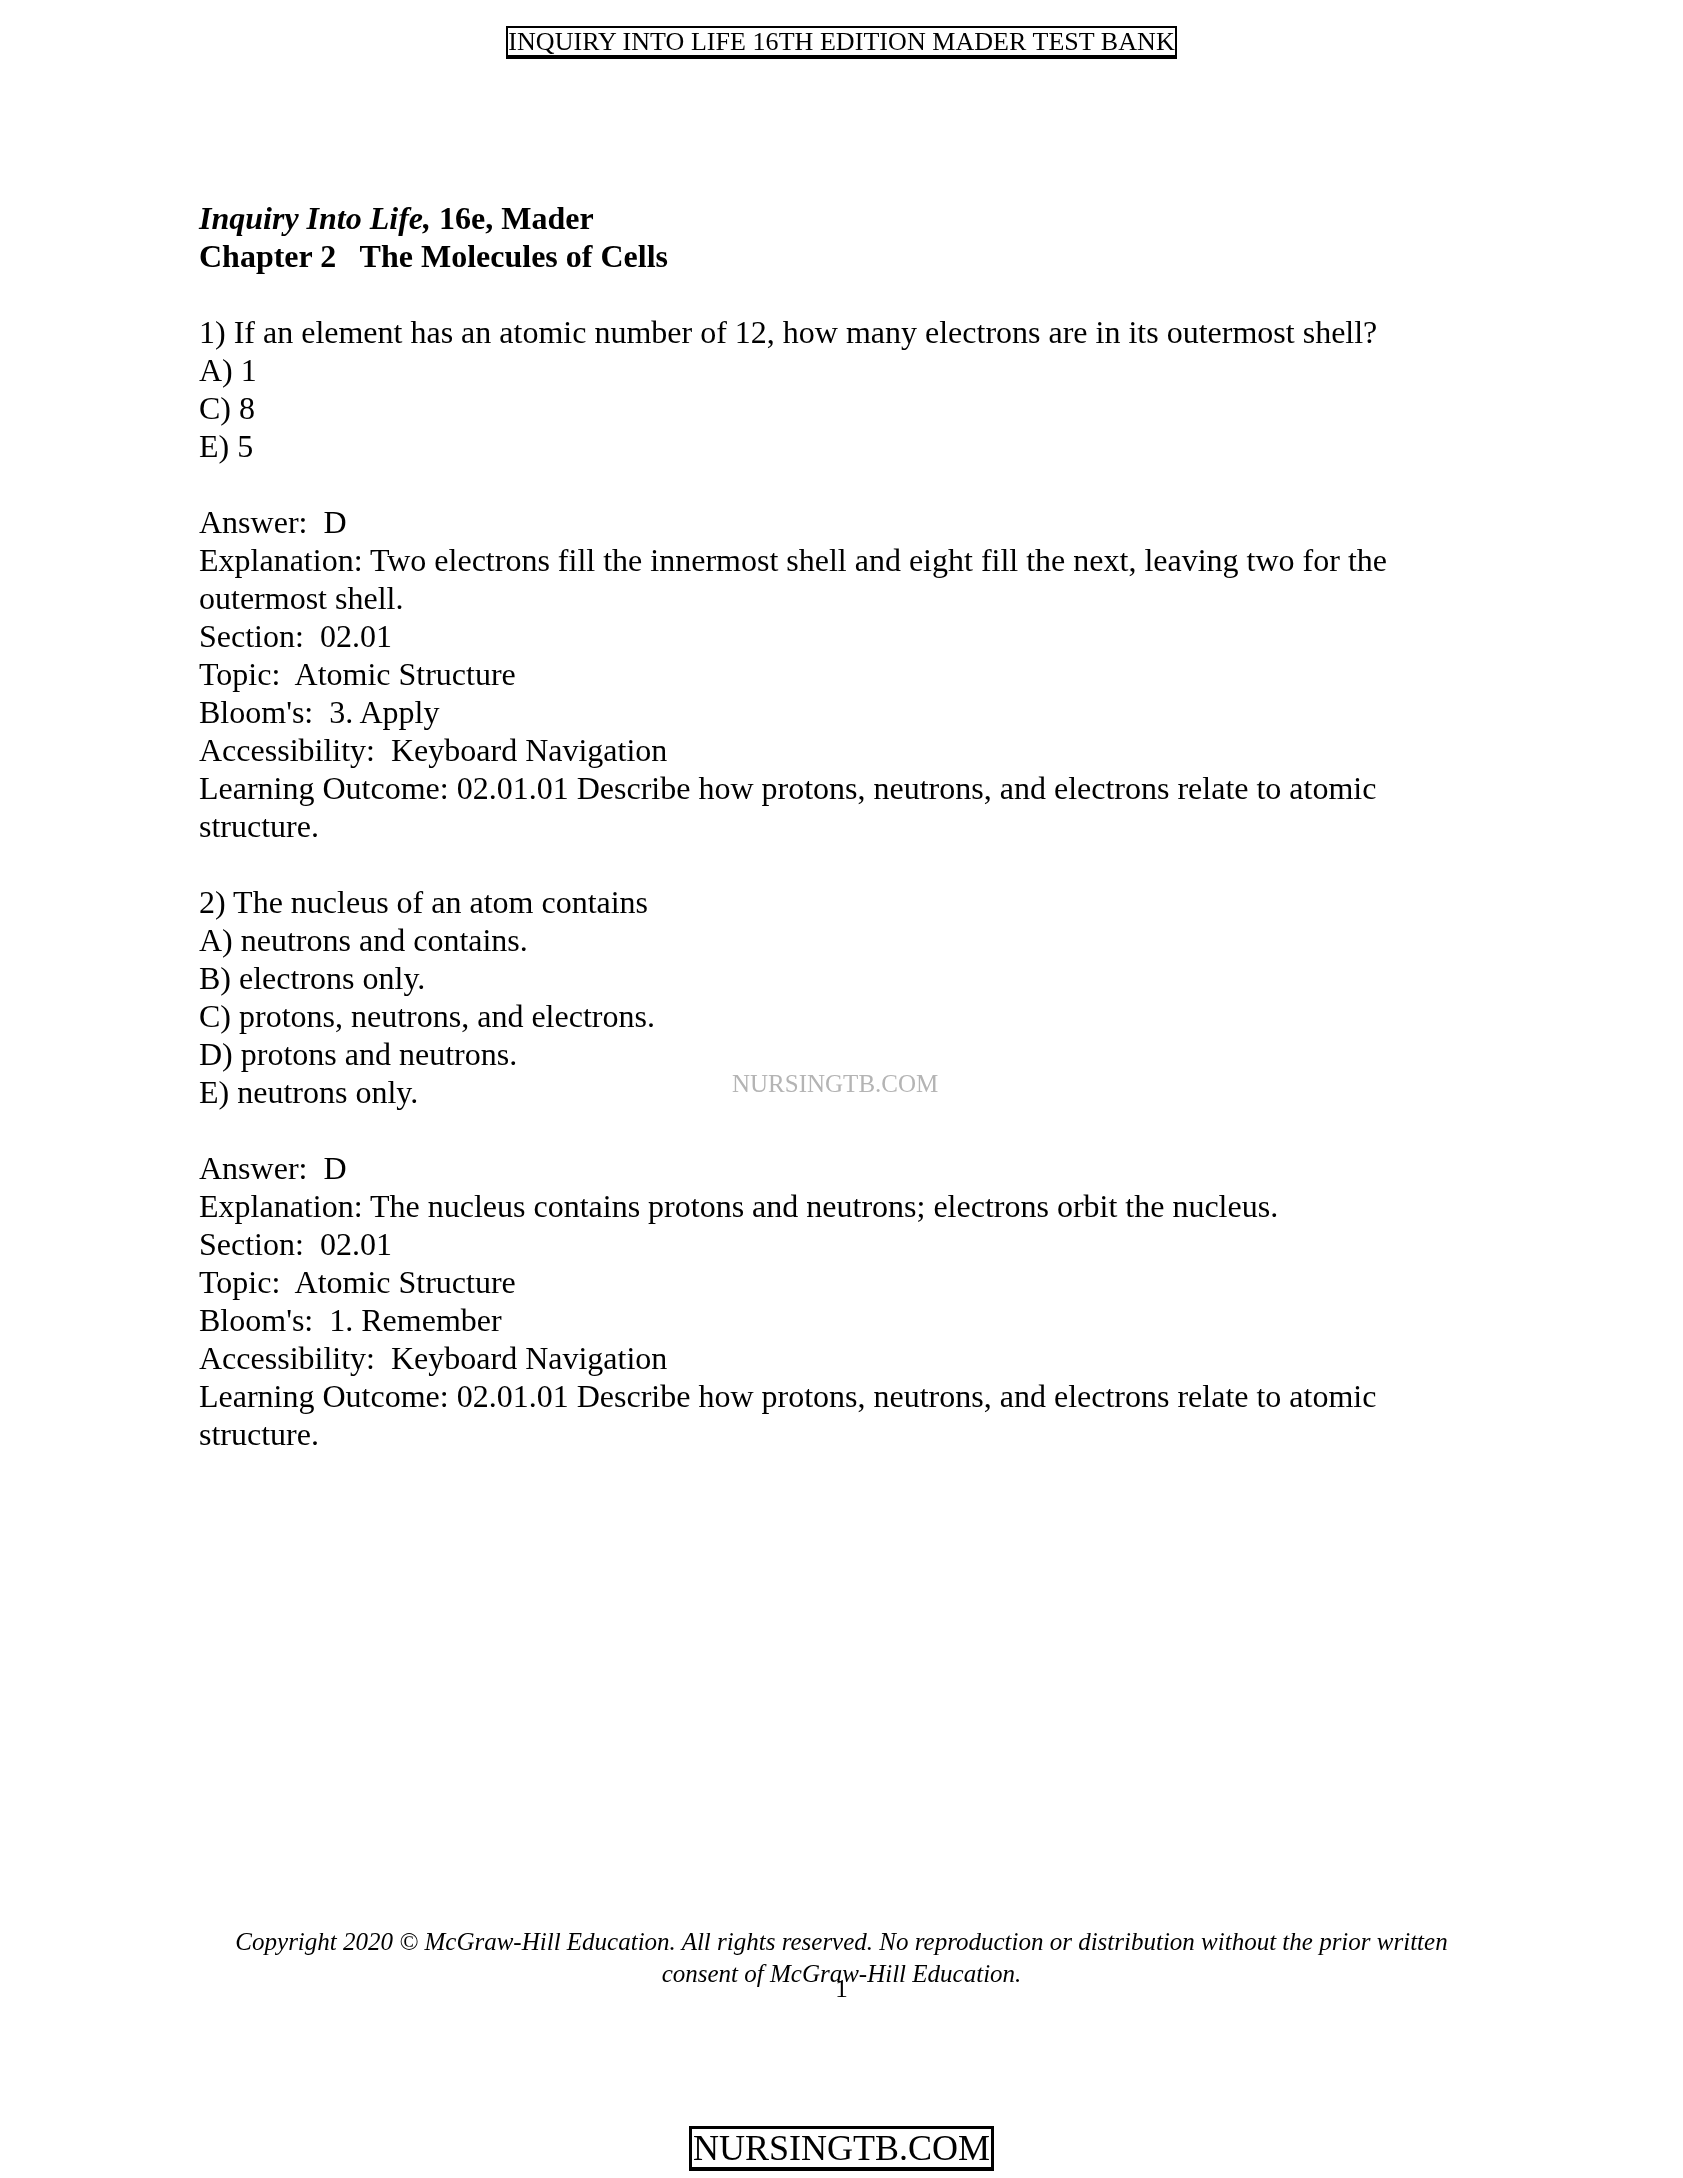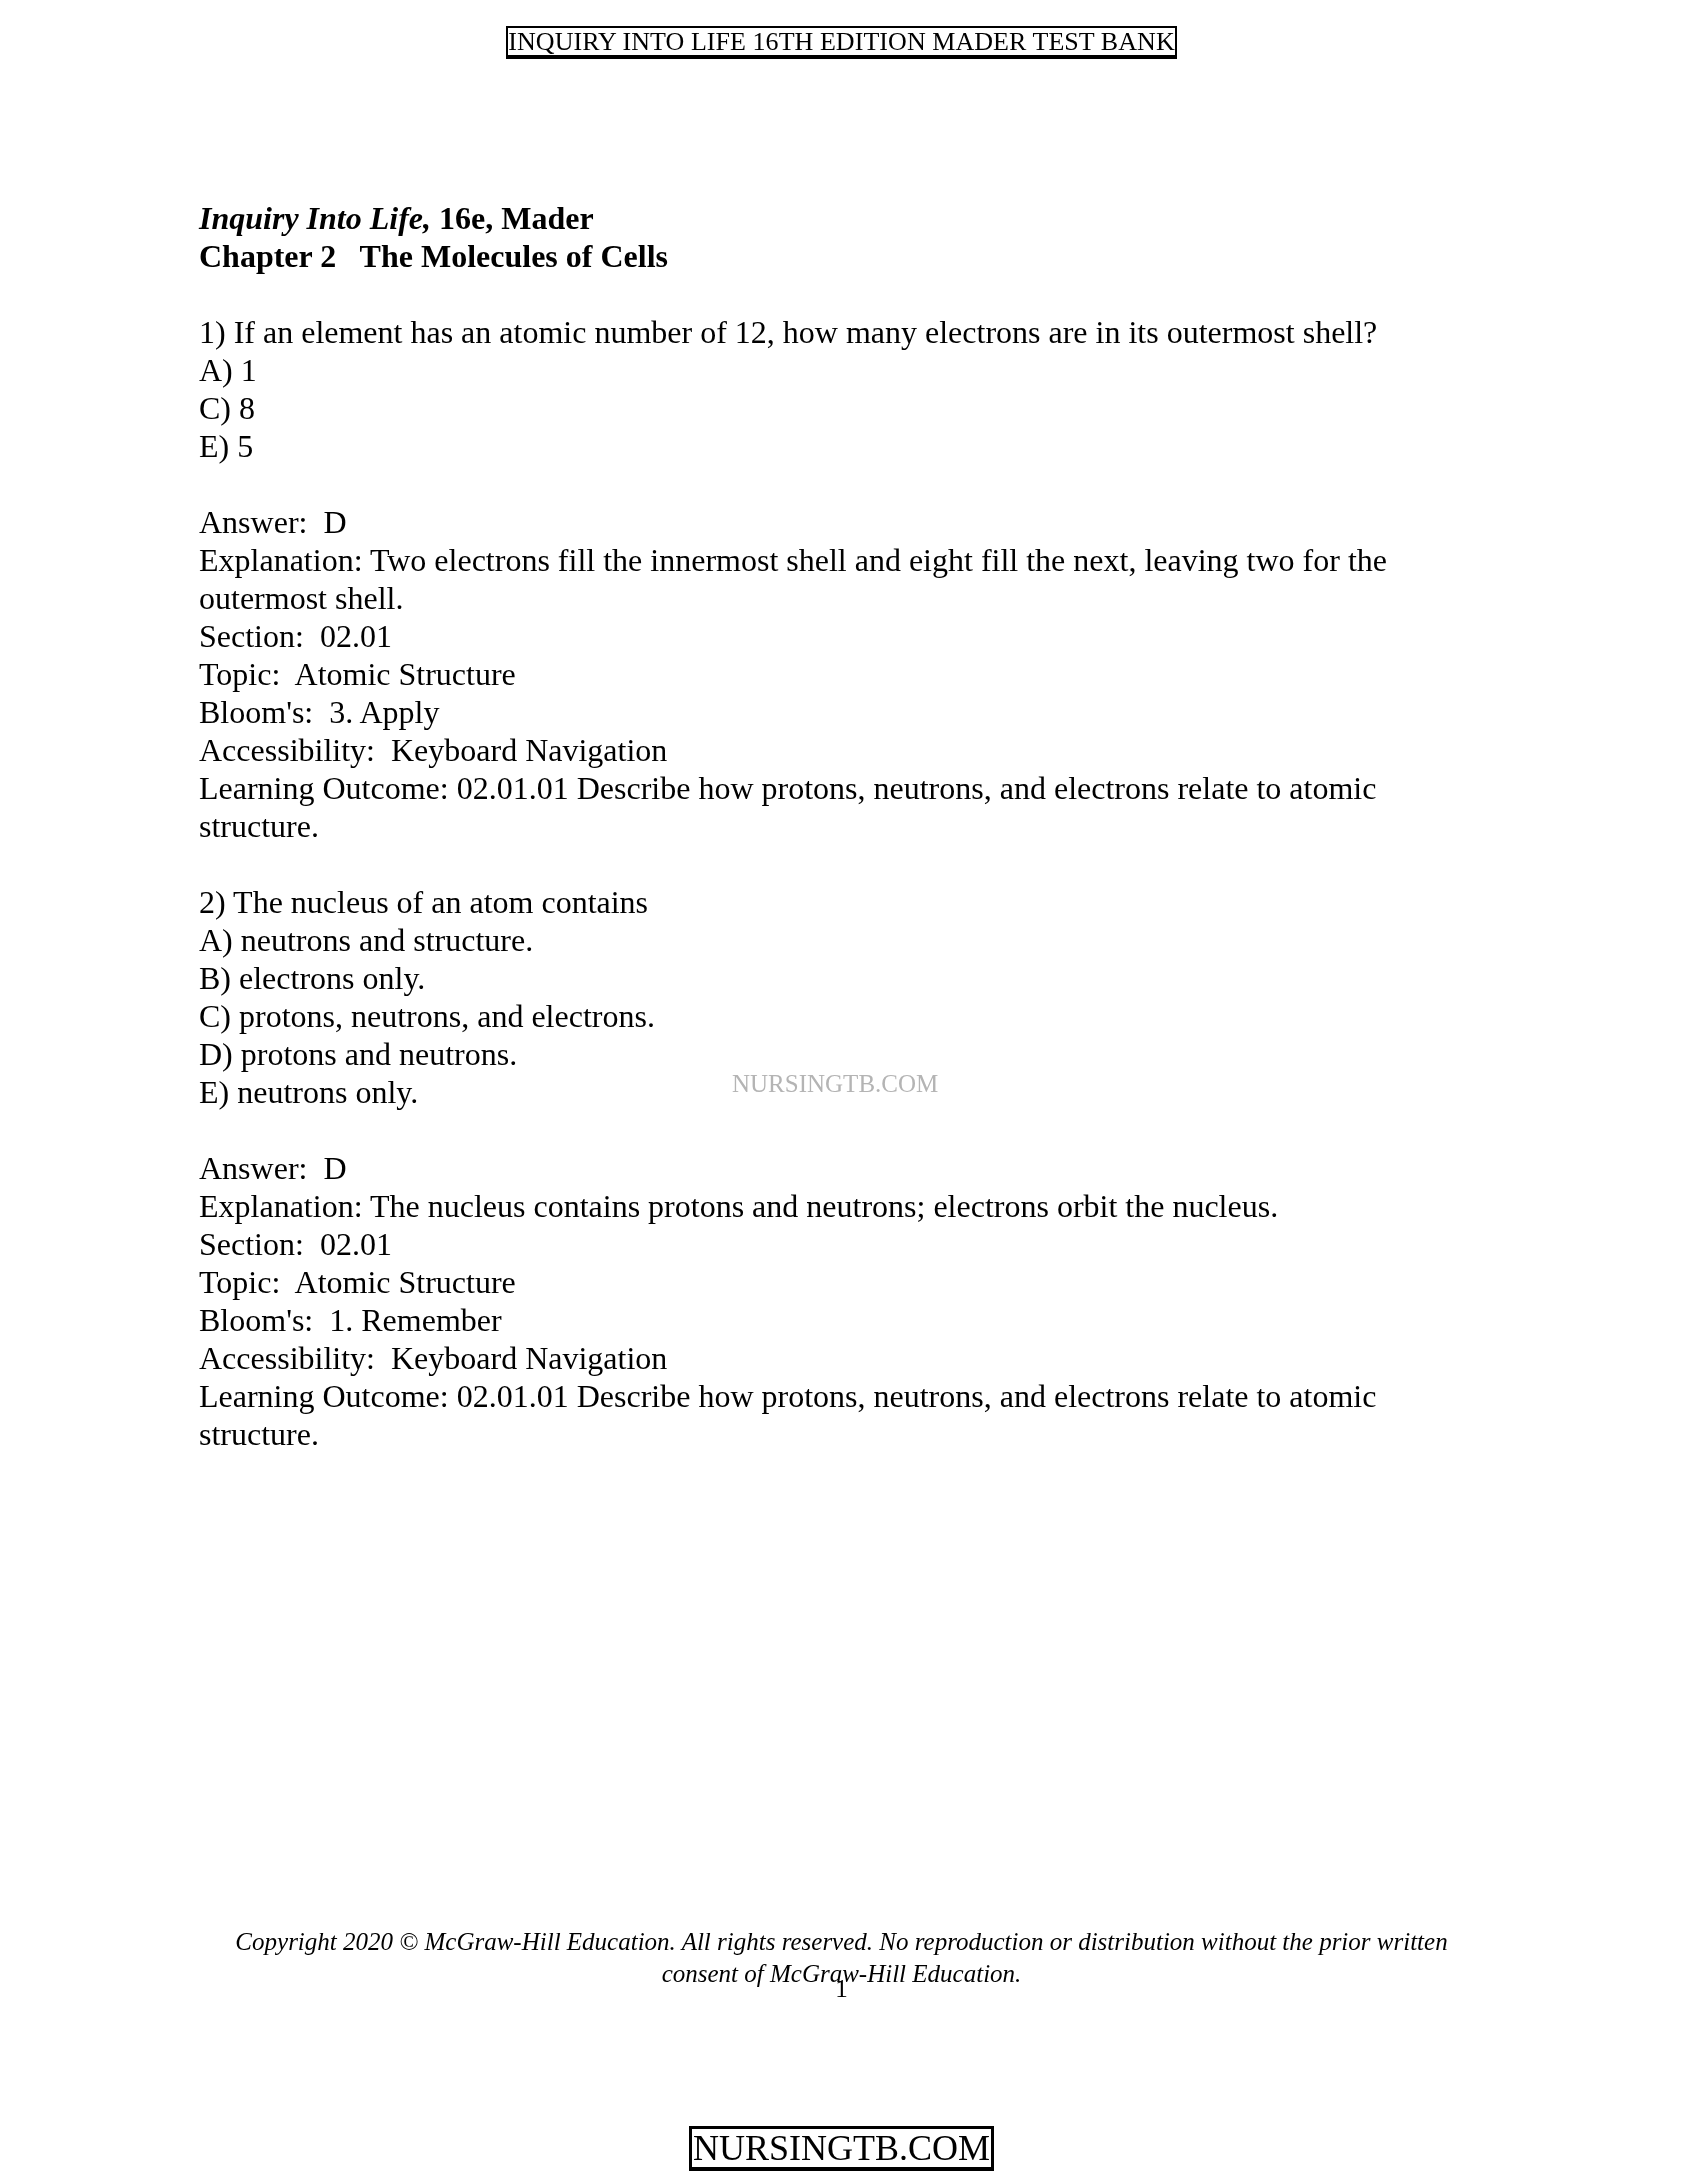--- a/index.html
+++ b/index.html
@@ -122,21 +122,21 @@
     <div class="line">Section:  02.01</div>
     <div class="line">Topic:  Atomic Structure</div>
     <div class="line">Bloom's:  3. Apply</div>
     <div class="line">Accessibility:  Keyboard Navigation</div>
     <div class="line wrap">Learning Outcome:  02.01.01 Describe how protons, neutrons, and electrons relate to atomic structure.</div>
   </div>
   <div class="blank"></div>
 
   <div>
     <div class="line">2) The nucleus of an atom contains</div>
-    <div class="line">A) neutrons and structure.</div>
+    <div class="line">A) neutrons and contains.</div>
     <div class="line">B) electrons only.</div>
     <div class="line">C) protons, neutrons, and electrons.</div>
     <div class="line">D) protons and neutrons.</div>
     <div class="line">E) neutrons only.</div>
     <div class="blank"></div>
     <div class="line">Answer:  D</div>
     <div class="line wrap">Explanation:  The nucleus contains protons and neutrons; electrons orbit the nucleus.</div>
     <div class="line">Section:  02.01</div>
     <div class="line">Topic:  Atomic Structure</div>
     <div class="line">Bloom's:  1. Remember</div>

